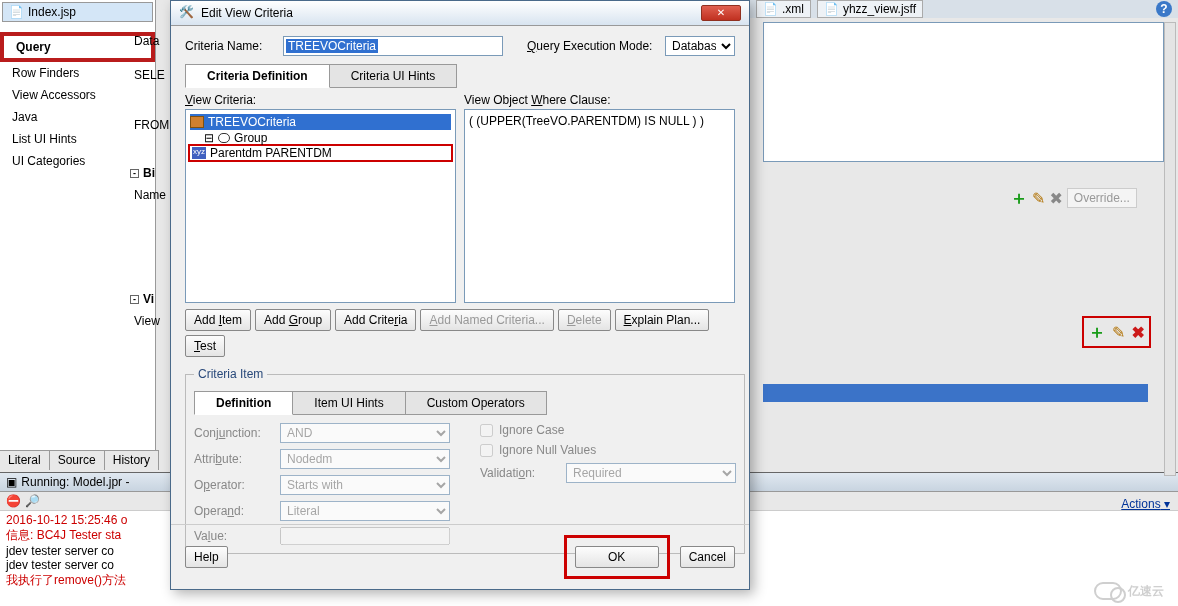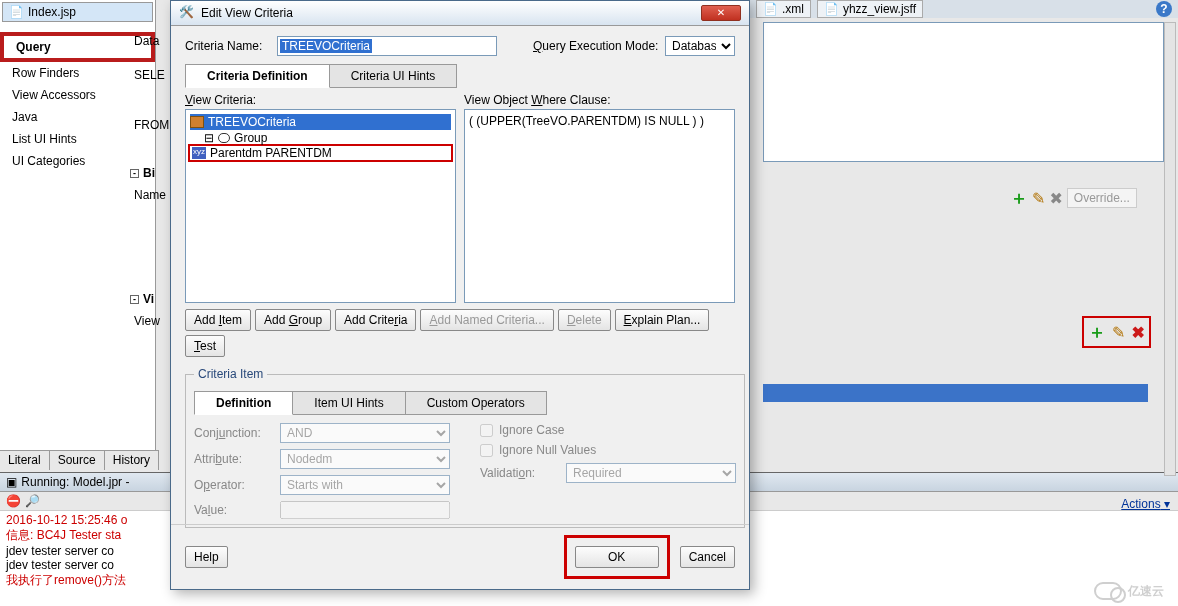--- a/index.html
+++ b/index.html
@@ -29,21 +29,21 @@
 .run-log .ts { color: #cc0000; }
 .run-log .info { color: #cc0000; }
 .actions-link { position: absolute; right: 8px; top: 24px; color: #003399; text-decoration: underline; cursor: pointer; }
 
 
 .dialog { position: absolute; left: 170px; top: 0; width: 580px; height: 590px; background: #f0f0f0; border: 1px solid #4a6a8a; box-shadow: 4px 4px 12px rgba(0,0,0,.3); }
 .dlg-title { background: linear-gradient(#fff,#d8e4f0); padding: 4px 8px; display: flex; align-items: center; border-bottom: 1px solid #999; }
 .dlg-title .icon { width: 16px; height: 16px; margin-right: 6px; }
 .dlg-close { margin-left: auto; width: 40px; height: 16px; background: linear-gradient(#e06050,#c03020); color: #fff; text-align: center; line-height: 14px; border: 1px solid #903020; border-radius: 2px; cursor: pointer; font-size: 10px; }
 .dlg-body { padding: 10px 14px; }
-.row { display: flex; align-items: center; margin-bottom: 8px; gap: 2px; }
+.row { display: flex; align-items: center; margin-bottom: 8px; gap: 8px; }
 .lbl { min-width: 90px; }
 .underline { text-decoration: underline; }
 input[type=text].field { border: 1px solid #7a9ab8; padding: 2px 4px; height: 20px; }
 .sel-text { background: #3070d0; color: #fff; padding: 0 2px; }
 select.combo { border: 1px solid #7a9ab8; height: 20px; background: #fff; padding: 0 2px; }
 
 .tabset { display: flex; margin-top: 4px; }
 .tab { padding: 4px 21px; border: 1px solid #999; background: #e4e4e4; cursor: pointer; margin-right: -1px; }
 .tab.active { background: #fff; border-bottom-color: #fff; font-weight: bold; position: relative; z-index: 2; }
 .tab-body { border: 1px solid #999; background: #fff; margin-top: -1px; padding: 8px; }
@@ -257,20 +257,24 @@
               </div>
             <div class="ci-row">
                 <span class="lbl">Attri<span class="underline">b</span>ute:</span>
                 <select class="combo" disabled=""><option>Nodedm</option></select>
               </div>
             <div class="ci-row">
                 <span class="lbl">O<span class="underline">p</span>erator:</span>
                 <select class="combo" disabled=""><option>Starts with</option></select>
               </div>
             <div class="ci-row">
+                <span class="lbl">Opera<span class="underline">n</span>d:</span>
+                <select class="combo" disabled=""><option>Literal</option></select>
+              </div>
+            <div class="ci-row">
                 <span class="lbl" style="text-align:left">Va<span class="underline">l</span>ue:</span>
                 <input class="field" disabled="" value="" style="">
               </div>
           </div>
           <div class="ci-col">
             <label class="chk">
                 <input type="checkbox" disabled="" style="">
                 <span>Ignore Case</span>
               </label>
             <label class="chk">

